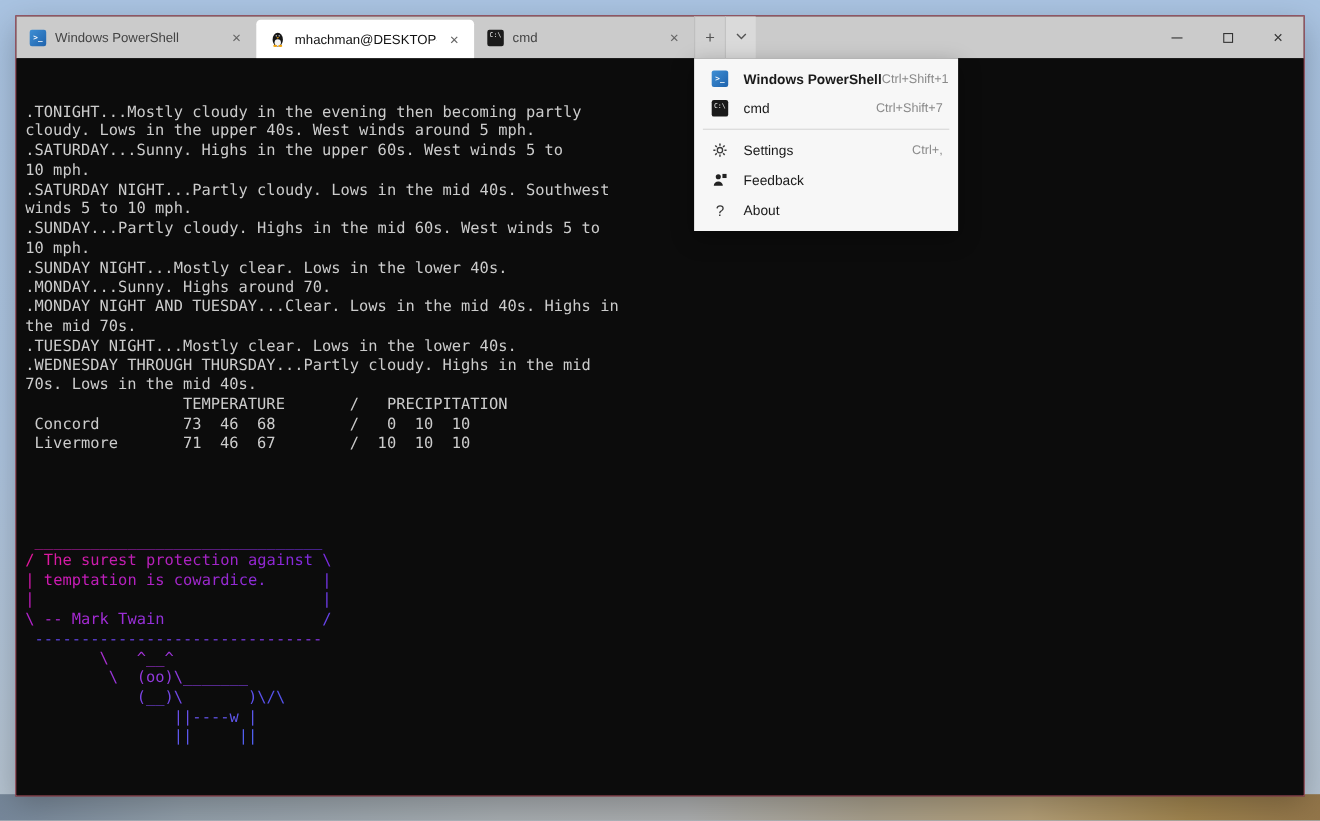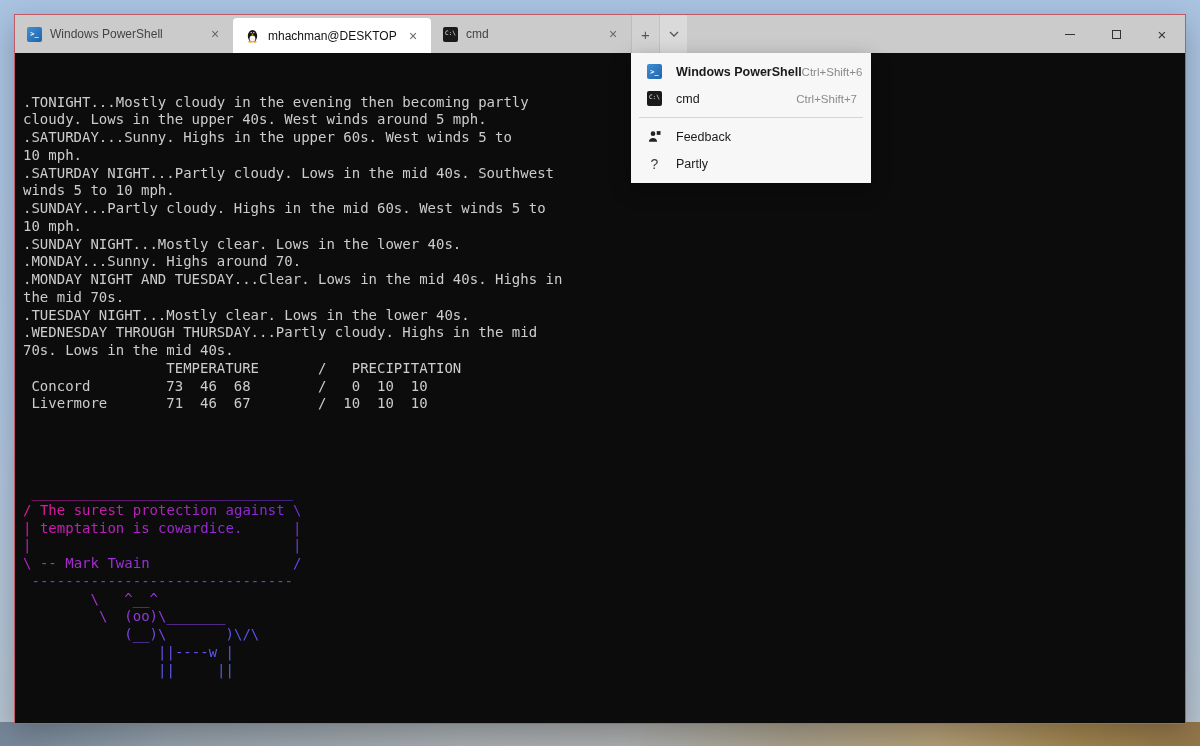--- a/index.html
+++ b/index.html
@@ -124,47 +124,66 @@
       <div><div class="tline"><span style="color: rgb(196, 24, 158);"> </span><span style="color: rgb(193, 25, 160);">_</span><span style="color: rgb(190, 26, 162);">_</span><span style="color: rgb(187, 26, 164);">_</span><span style="color: rgb(184, 27, 166);">_</span><span style="color: rgb(181, 28, 168);">_</span><span style="color: rgb(179, 29, 170);">_</span><span style="color: rgb(176, 29, 172);">_</span><span style="color: rgb(173, 30, 174);">_</span><span style="color: rgb(170, 31, 176);">_</span><span style="color: rgb(167, 32, 178);">_</span><span style="color: rgb(164, 33, 180);">_</span><span style="color: rgb(161, 33, 182);">_</span><span style="color: rgb(158, 34, 184);">_</span><span style="color: rgb(155, 35, 186);">_</span><span style="color: rgb(152, 36, 188);">_</span><span style="color: rgb(150, 36, 190);">_</span><span style="color: rgb(147, 37, 192);">_</span><span style="color: rgb(144, 38, 194);">_</span><span style="color: rgb(141, 39, 196);">_</span><span style="color: rgb(138, 39, 198);">_</span><span style="color: rgb(135, 40, 200);">_</span><span style="color: rgb(132, 41, 202);">_</span><span style="color: rgb(129, 42, 204);">_</span><span style="color: rgb(126, 43, 206);">_</span><span style="color: rgb(123, 43, 208);">_</span><span style="color: rgb(121, 44, 210);">_</span><span style="color: rgb(118, 45, 212);">_</span><span style="color: rgb(115, 46, 214);">_</span><span style="color: rgb(112, 46, 216);">_</span><span style="color: rgb(109, 47, 218);">_</span><span style="color: rgb(106, 48, 220);">_</span></div><div class="tline"><span style="color: rgb(226, 24, 156);">/</span><span style="color: rgb(223, 25, 158);"> </span><span style="color: rgb(220, 25, 160);">T</span><span style="color: rgb(216, 26, 162);">h</span><span style="color: rgb(213, 27, 165);">e</span><span style="color: rgb(210, 27, 167);"> </span><span style="color: rgb(207, 28, 169);">s</span><span style="color: rgb(203, 28, 171);">u</span><span style="color: rgb(200, 29, 173);">r</span><span style="color: rgb(197, 30, 175);">e</span><span style="color: rgb(194, 30, 177);">s</span><span style="color: rgb(190, 31, 179);">t</span><span style="color: rgb(187, 32, 182);"> </span><span style="color: rgb(184, 32, 184);">p</span><span style="color: rgb(181, 33, 186);">r</span><span style="color: rgb(177, 33, 188);">o</span><span style="color: rgb(174, 34, 190);">t</span><span style="color: rgb(171, 35, 192);">e</span><span style="color: rgb(168, 35, 194);">c</span><span style="color: rgb(164, 36, 196);">t</span><span style="color: rgb(161, 37, 199);">i</span><span style="color: rgb(158, 37, 201);">o</span><span style="color: rgb(155, 38, 203);">n</span><span style="color: rgb(151, 38, 205);"> </span><span style="color: rgb(148, 39, 207);">a</span><span style="color: rgb(145, 40, 209);">g</span><span style="color: rgb(142, 40, 211);">a</span><span style="color: rgb(138, 41, 213);">i</span><span style="color: rgb(135, 42, 216);">n</span><span style="color: rgb(132, 42, 218);">s</span><span style="color: rgb(129, 43, 220);">t</span><span style="color: rgb(125, 43, 222);"> </span><span style="color: rgb(122, 44, 224);">\</span></div><div class="tline"><span style="color: rgb(214, 24, 174);">|</span><span style="color: rgb(211, 25, 176);"> </span><span style="color: rgb(208, 26, 177);">t</span><span style="color: rgb(205, 27, 179);">e</span><span style="color: rgb(202, 28, 181);">m</span><span style="color: rgb(199, 28, 182);">p</span><span style="color: rgb(196, 29, 184);">t</span><span style="color: rgb(193, 30, 186);">a</span><span style="color: rgb(190, 31, 188);">t</span><span style="color: rgb(186, 32, 189);">i</span><span style="color: rgb(183, 33, 191);">o</span><span style="color: rgb(180, 34, 193);">n</span><span style="color: rgb(177, 35, 194);"> </span><span style="color: rgb(174, 35, 196);">i</span><span style="color: rgb(171, 36, 198);">s</span><span style="color: rgb(168, 37, 199);"> </span><span style="color: rgb(165, 38, 201);">c</span><span style="color: rgb(162, 39, 203);">o</span><span style="color: rgb(159, 40, 204);">w</span><span style="color: rgb(156, 41, 206);">a</span><span style="color: rgb(153, 42, 208);">r</span><span style="color: rgb(150, 42, 209);">d</span><span style="color: rgb(147, 43, 211);">i</span><span style="color: rgb(144, 44, 213);">c</span><span style="color: rgb(141, 45, 215);">e</span><span style="color: rgb(137, 46, 216);">.</span><span style="color: rgb(134, 47, 218);"> </span><span style="color: rgb(131, 48, 220);"> </span><span style="color: rgb(128, 49, 221);"> </span><span style="color: rgb(125, 49, 223);"> </span><span style="color: rgb(122, 50, 225);"> </span><span style="color: rgb(119, 51, 226);"> </span><span style="color: rgb(116, 52, 228);">|</span></div><div class="tline"><span style="color: rgb(196, 28, 192);">|</span><span style="color: rgb(193, 29, 193);"> </span><span style="color: rgb(191, 30, 195);"> </span><span style="color: rgb(188, 31, 196);"> </span><span style="color: rgb(185, 32, 197);"> </span><span style="color: rgb(183, 33, 198);"> </span><span style="color: rgb(180, 34, 200);"> </span><span style="color: rgb(177, 35, 201);"> </span><span style="color: rgb(175, 36, 202);"> </span><span style="color: rgb(172, 37, 203);"> </span><span style="color: rgb(169, 38, 205);"> </span><span style="color: rgb(166, 39, 206);"> </span><span style="color: rgb(164, 40, 207);"> </span><span style="color: rgb(161, 41, 208);"> </span><span style="color: rgb(158, 42, 210);"> </span><span style="color: rgb(156, 43, 211);"> </span><span style="color: rgb(153, 44, 212);"> </span><span style="color: rgb(150, 45, 213);"> </span><span style="color: rgb(148, 46, 215);"> </span><span style="color: rgb(145, 47, 216);"> </span><span style="color: rgb(142, 48, 217);"> </span><span style="color: rgb(140, 49, 218);"> </span><span style="color: rgb(137, 50, 220);"> </span><span style="color: rgb(134, 51, 221);"> </span><span style="color: rgb(132, 52, 222);"> </span><span style="color: rgb(129, 53, 223);"> </span><span style="color: rgb(126, 54, 225);"> </span><span style="color: rgb(123, 55, 226);"> </span><span style="color: rgb(121, 56, 227);"> </span><span style="color: rgb(118, 57, 228);"> </span><span style="color: rgb(115, 58, 230);"> </span><span style="color: rgb(113, 59, 231);"> </span><span style="color: rgb(110, 60, 232);">|</span></div><div class="tline"><span style="color: rgb(178, 36, 204);">\</span><span style="color: rgb(176, 37, 205);"> </span><span style="color: rgb(173, 38, 206);">-</span><span style="color: rgb(171, 39, 207);">-</span><span style="color: rgb(169, 40, 208);"> </span><span style="color: rgb(166, 41, 209);">M</span><span style="color: rgb(164, 42, 210);">a</span><span style="color: rgb(162, 43, 211);">r</span><span style="color: rgb(160, 44, 212);">k</span><span style="color: rgb(157, 45, 213);"> </span><span style="color: rgb(155, 46, 214);">T</span><span style="color: rgb(153, 47, 215);">w</span><span style="color: rgb(150, 48, 216);">a</span><span style="color: rgb(148, 49, 217);">i</span><span style="color: rgb(146, 50, 218);">n</span><span style="color: rgb(143, 51, 219);"> </span><span style="color: rgb(141, 52, 220);"> </span><span style="color: rgb(139, 53, 221);"> </span><span style="color: rgb(136, 54, 222);"> </span><span style="color: rgb(134, 55, 223);"> </span><span style="color: rgb(132, 56, 224);"> </span><span style="color: rgb(129, 57, 225);"> </span><span style="color: rgb(127, 58, 226);"> </span><span style="color: rgb(125, 59, 227);"> </span><span style="color: rgb(123, 60, 228);"> </span><span style="color: rgb(120, 61, 229);"> </span><span style="color: rgb(118, 62, 230);"> </span><span style="color: rgb(116, 63, 231);"> </span><span style="color: rgb(113, 64, 232);"> </span><span style="color: rgb(111, 65, 233);"> </span><span style="color: rgb(109, 66, 234);"> </span><span style="color: rgb(106, 67, 235);"> </span><span style="color: rgb(104, 68, 236);">/</span></div><div class="tline"><span style="color: rgb(90, 70, 226);"> </span><span style="color: rgb(91, 69, 226);">-</span><span style="color: rgb(93, 69, 226);">-</span><span style="color: rgb(94, 68, 226);">-</span><span style="color: rgb(95, 68, 226);">-</span><span style="color: rgb(97, 67, 226);">-</span><span style="color: rgb(98, 67, 226);">-</span><span style="color: rgb(99, 66, 226);">-</span><span style="color: rgb(101, 65, 225);">-</span><span style="color: rgb(102, 65, 225);">-</span><span style="color: rgb(104, 64, 225);">-</span><span style="color: rgb(105, 64, 225);">-</span><span style="color: rgb(106, 63, 225);">-</span><span style="color: rgb(108, 62, 225);">-</span><span style="color: rgb(109, 62, 225);">-</span><span style="color: rgb(110, 61, 225);">-</span><span style="color: rgb(112, 61, 225);">-</span><span style="color: rgb(113, 60, 225);">-</span><span style="color: rgb(114, 60, 225);">-</span><span style="color: rgb(116, 59, 225);">-</span><span style="color: rgb(117, 58, 225);">-</span><span style="color: rgb(118, 58, 225);">-</span><span style="color: rgb(120, 57, 225);">-</span><span style="color: rgb(121, 57, 225);">-</span><span style="color: rgb(123, 56, 224);">-</span><span style="color: rgb(124, 55, 224);">-</span><span style="color: rgb(125, 55, 224);">-</span><span style="color: rgb(127, 54, 224);">-</span><span style="color: rgb(128, 54, 224);">-</span><span style="color: rgb(129, 53, 224);">-</span><span style="color: rgb(131, 53, 224);">-</span><span style="color: rgb(132, 52, 224);">-</span></div><div class="tline"><span style="color: rgb(184, 44, 200);"> </span><span style="color: rgb(182, 45, 201);"> </span><span style="color: rgb(180, 45, 202);"> </span><span style="color: rgb(178, 46, 203);"> </span><span style="color: rgb(177, 46, 204);"> </span><span style="color: rgb(175, 47, 205);"> </span><span style="color: rgb(173, 47, 206);"> </span><span style="color: rgb(171, 48, 207);"> </span><span style="color: rgb(169, 48, 209);">\</span><span style="color: rgb(167, 49, 210);"> </span><span style="color: rgb(165, 49, 211);"> </span><span style="color: rgb(163, 50, 212);"> </span><span style="color: rgb(162, 50, 213);">^</span><span style="color: rgb(160, 51, 214);">_</span><span style="color: rgb(158, 51, 215);">_</span><span style="color: rgb(156, 52, 216);">^</span></div><div class="tline"><span style="color: rgb(170, 48, 210);"> </span><span style="color: rgb(168, 49, 211);"> </span><span style="color: rgb(166, 49, 212);"> </span><span style="color: rgb(165, 50, 212);"> </span><span style="color: rgb(163, 51, 213);"> </span><span style="color: rgb(161, 51, 214);"> </span><span style="color: rgb(159, 52, 215);"> </span><span style="color: rgb(157, 53, 215);"> </span><span style="color: rgb(155, 54, 216);"> </span><span style="color: rgb(154, 54, 217);">\</span><span style="color: rgb(152, 55, 218);"> </span><span style="color: rgb(150, 56, 219);"> </span><span style="color: rgb(148, 56, 219);">(</span><span style="color: rgb(146, 57, 220);">o</span><span style="color: rgb(144, 58, 221);">o</span><span style="color: rgb(143, 58, 222);">)</span><span style="color: rgb(141, 59, 223);">\</span><span style="color: rgb(139, 60, 223);">_</span><span style="color: rgb(137, 61, 224);">_</span><span style="color: rgb(135, 61, 225);">_</span><span style="color: rgb(133, 62, 226);">_</span><span style="color: rgb(132, 63, 226);">_</span><span style="color: rgb(130, 63, 227);">_</span><span style="color: rgb(128, 64, 228);">_</span></div><div class="tline"><span style="color: rgb(152, 56, 220);"> </span><span style="color: rgb(150, 57, 221);"> </span><span style="color: rgb(147, 58, 221);"> </span><span style="color: rgb(145, 59, 222);"> </span><span style="color: rgb(142, 60, 223);"> </span><span style="color: rgb(140, 61, 223);"> </span><span style="color: rgb(137, 62, 224);"> </span><span style="color: rgb(135, 63, 225);"> </span><span style="color: rgb(132, 64, 225);"> </span><span style="color: rgb(130, 65, 226);"> </span><span style="color: rgb(128, 66, 227);"> </span><span style="color: rgb(125, 67, 227);"> </span><span style="color: rgb(123, 68, 228);">(</span><span style="color: rgb(120, 69, 229);">_</span><span style="color: rgb(118, 71, 229);">_</span><span style="color: rgb(115, 72, 230);">)</span><span style="color: rgb(113, 73, 231);">\</span><span style="color: rgb(110, 74, 231);"> </span><span style="color: rgb(108, 75, 232);"> </span><span style="color: rgb(106, 76, 233);"> </span><span style="color: rgb(103, 77, 233);"> </span><span style="color: rgb(101, 78, 234);"> </span><span style="color: rgb(98, 79, 235);"> </span><span style="color: rgb(96, 80, 235);"> </span><span style="color: rgb(93, 81, 236);">)</span><span style="color: rgb(91, 82, 237);">\</span><span style="color: rgb(88, 83, 237);">/</span><span style="color: rgb(86, 84, 238);">\</span></div><div class="tline"><span style="color: rgb(134, 64, 228);"> </span><span style="color: rgb(132, 65, 228);"> </span><span style="color: rgb(130, 66, 229);"> </span><span style="color: rgb(129, 67, 229);"> </span><span style="color: rgb(127, 68, 229);"> </span><span style="color: rgb(125, 69, 230);"> </span><span style="color: rgb(123, 70, 230);"> </span><span style="color: rgb(121, 71, 230);"> </span><span style="color: rgb(119, 72, 231);"> </span><span style="color: rgb(118, 73, 231);"> </span><span style="color: rgb(116, 74, 231);"> </span><span style="color: rgb(114, 75, 232);"> </span><span style="color: rgb(112, 76, 232);"> </span><span style="color: rgb(110, 77, 232);"> </span><span style="color: rgb(108, 78, 233);"> </span><span style="color: rgb(107, 79, 233);"> </span><span style="color: rgb(105, 80, 233);">|</span><span style="color: rgb(103, 81, 234);">|</span><span style="color: rgb(101, 82, 234);">-</span><span style="color: rgb(99, 83, 234);">-</span><span style="color: rgb(97, 84, 235);">-</span><span style="color: rgb(96, 85, 235);">-</span><span style="color: rgb(94, 86, 235);">w</span><span style="color: rgb(92, 87, 236);"> </span><span style="color: rgb(90, 88, 236);">|</span></div><div class="tline"><span style="color: rgb(126, 68, 232);"> </span><span style="color: rgb(124, 69, 232);"> </span><span style="color: rgb(122, 70, 233);"> </span><span style="color: rgb(120, 72, 233);"> </span><span style="color: rgb(118, 73, 233);"> </span><span style="color: rgb(116, 74, 234);"> </span><span style="color: rgb(115, 75, 234);"> </span><span style="color: rgb(113, 76, 234);"> </span><span style="color: rgb(111, 77, 235);"> </span><span style="color: rgb(109, 79, 235);"> </span><span style="color: rgb(107, 80, 235);"> </span><span style="color: rgb(105, 81, 236);"> </span><span style="color: rgb(103, 82, 236);"> </span><span style="color: rgb(101, 83, 236);"> </span><span style="color: rgb(99, 84, 237);"> </span><span style="color: rgb(97, 86, 237);"> </span><span style="color: rgb(95, 87, 237);">|</span><span style="color: rgb(93, 88, 238);">|</span><span style="color: rgb(92, 89, 238);"> </span><span style="color: rgb(90, 90, 238);"> </span><span style="color: rgb(88, 91, 239);"> </span><span style="color: rgb(86, 93, 239);"> </span><span style="color: rgb(84, 94, 239);"> </span><span style="color: rgb(82, 95, 240);">|</span><span style="color: rgb(80, 96, 240);">|</span></div></div>
 
       
     </div>
 
     <div class="menu">
 
       <div class="menu-item bold">
         <span class="icon16 ps-icon">&gt;_</span>
         <span class="menu-label">Windows PowerShell</span>
-        <span class="menu-shortcut">Ctrl+Shift+6</span>
+        <span class="menu-shortcut">Ctrl+Shift+1</span>
       </div>
 
       <div class="menu-item">
         <span class="icon16 cmd-icon">C:\</span>
         <span class="menu-label">cmd</span>
         <span class="menu-shortcut">Ctrl+Shift+7</span>
       </div>
 
 
 
       <div class="menu-sep"></div>
 
+      <div class="menu-item">
+        <span class="icon16">
+          <svg width="15" height="15" viewBox="0 0 20 20">
+            <circle cx="10" cy="10" r="3.2" fill="none" stroke="#3a3a3a" stroke-width="1.6"></circle>
+            <g stroke="#3a3a3a" stroke-width="1.8">
+              <line x1="10" y1="2" x2="10" y2="4.6"></line>
+                <line x1="10" y1="15.4" x2="10" y2="18"></line>
+              <line x1="2" y1="10" x2="4.6" y2="10"></line>
+                <line x1="15.4" y1="10" x2="18" y2="10"></line>
+              <line x1="4.3" y1="4.3" x2="6.2" y2="6.2"></line>
+                <line x1="13.8" y1="13.8" x2="15.7" y2="15.7"></line>
+              <line x1="4.3" y1="15.7" x2="6.2" y2="13.8"></line>
+                <line x1="13.8" y1="6.2" x2="15.7" y2="4.3"></line>
+            </g>
+          </svg>
+        </span>
+        <span class="menu-label">Settings</span>
+        <span class="menu-shortcut">Ctrl+,</span>
+      </div>
 
       <div class="menu-item">
         <span class="icon16">
           <svg width="15" height="15" viewBox="0 0 20 20">
             <circle cx="8" cy="6.2" r="3.1" fill="#222"></circle>
             <path d="M2.5 17c0-3.1 2.5-5.1 5.5-5.1s5.5 2 5.5 5.1z" fill="#222"></path>
             <rect x="13" y="2.8" width="5" height="5" fill="#222"></rect>
           </svg>
         </span>
         <span class="menu-label">Feedback</span>
         <span class="menu-shortcut"></span>
       </div>
 
       <div class="menu-item">
         <span class="icon16 q-icon">?</span>
-        <span class="menu-label">Partly</span>
+        <span class="menu-label">About</span>
         <span class="menu-shortcut"></span>
       </div>
     </div>
 
   </div>
 </div>
 
 </body></html>

